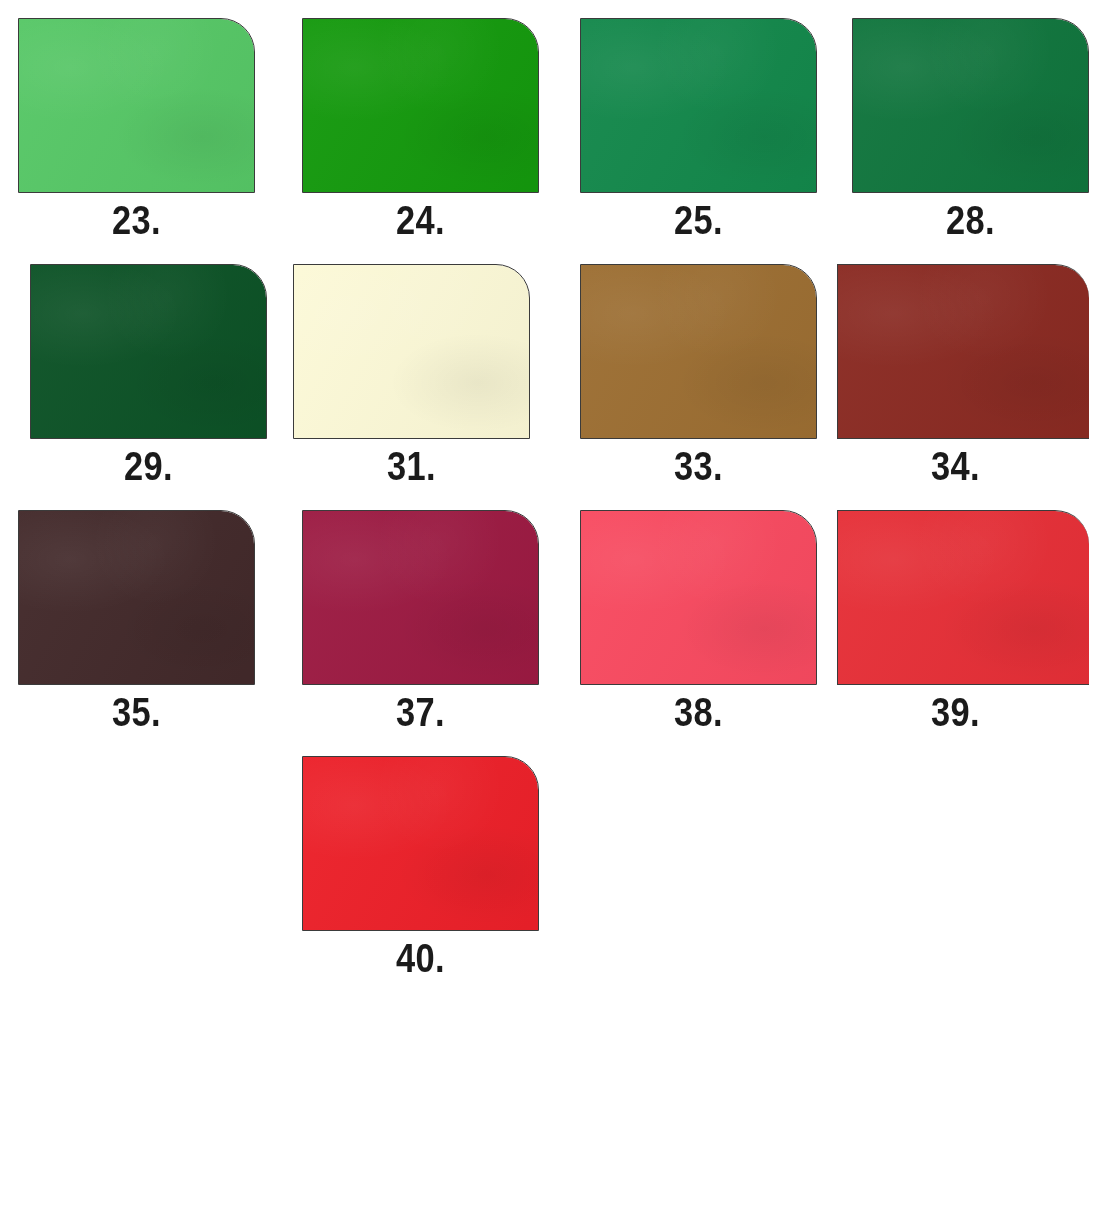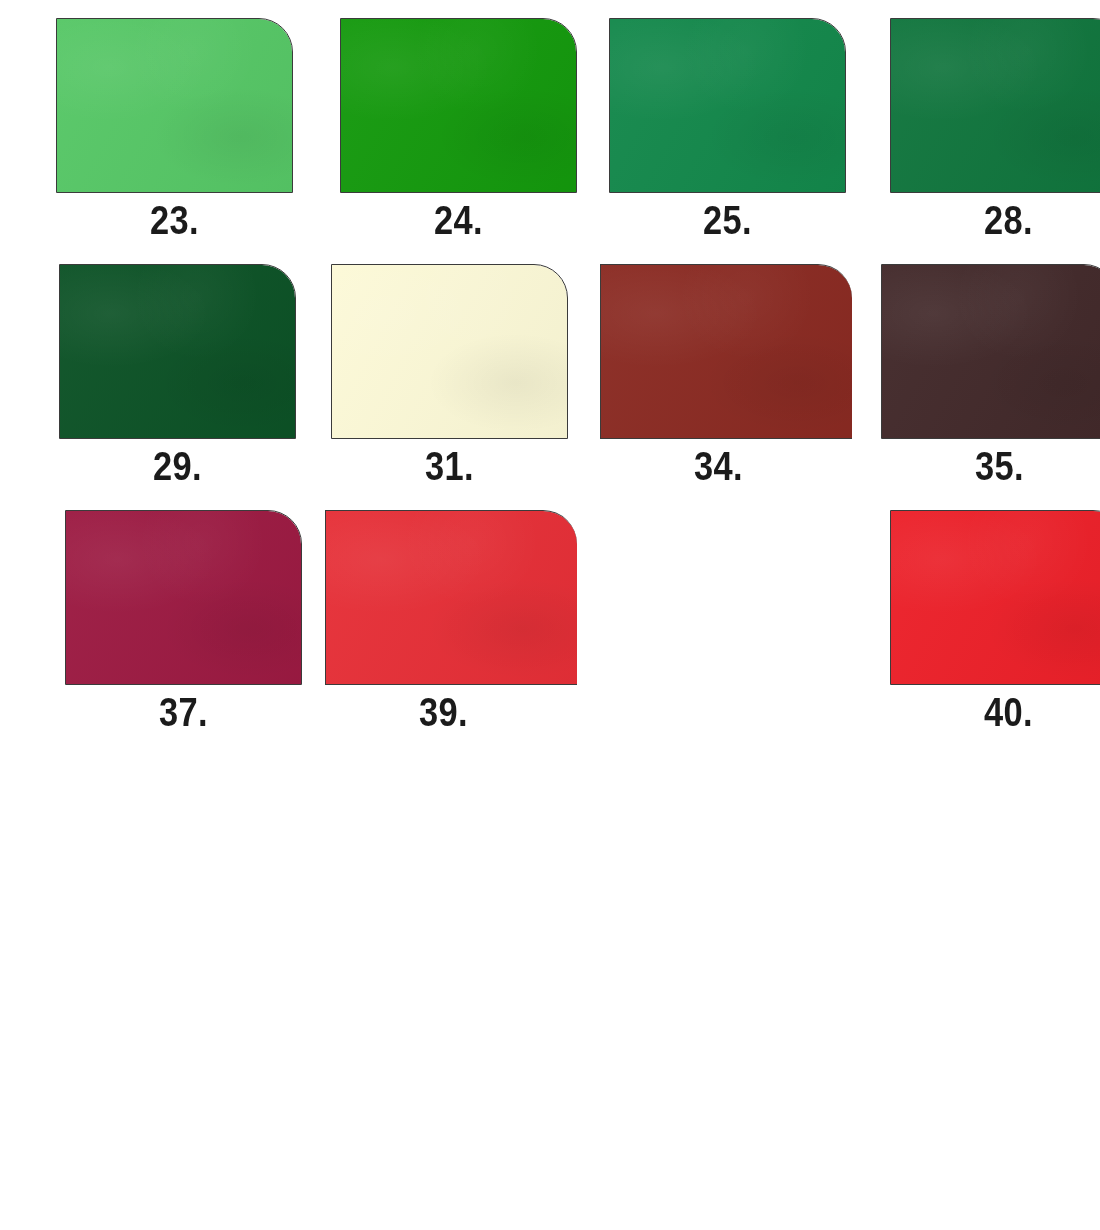--- a/index.html
+++ b/index.html
@@ -33,27 +33,26 @@
   }
 
   .swatch-cell {
     position: relative;
     display: flex;
     flex-direction: column;
     align-items: flex-start;
     justify-content: flex-start;
     padding-top: 18px;
     box-sizing: border-box;
-    margin-left: 38px;
   }
 
   
   .swatch-cell.col-1 { padding-left: 18px; }
   .swatch-cell.col-2 { padding-left: 27px; }
-  .swatch-cell.col-3 { padding-left: 21px; }
+  .swatch-cell.col-3 { padding-left: 21px; align-items: center; }
   .swatch-cell.col-4 { padding-left: 12px; }
 
   .swatch-chip {
     position: relative;
     width: 237px;
     height: 175px;
     border: 1px solid #3b3b3b;
     border-top-right-radius: 34px;
     box-sizing: border-box;
     background-clip: padding-box;
@@ -125,31 +124,39 @@
         <div class="swatch-label">28.</div>
       </div>
       <div class="swatch-cell col-3">
         <div class="swatch-chip" title="#0C5226" style="background-color: rgb(12, 82, 38);"></div>
         <div class="swatch-label">29.</div>
       </div>
       <div class="swatch-cell col-1">
         <div class="swatch-chip" title="#FCF9D7" style="background-color: rgb(252, 249, 215);"></div>
         <div class="swatch-label">31.</div>
       </div>
+      <div class="swatch-cell col-3">
+        <div class="swatch-chip" title="#9C6E32" style="background-color: rgb(156, 110, 50);"></div>
+        <div class="swatch-label">33.</div>
+      </div>
       <div class="swatch-cell col-4 bleed-right">
         <div class="swatch-chip" title="#8A2A22" style="background-color: rgb(138, 42, 34);"></div>
         <div class="swatch-label">34.</div>
       </div>
       <div class="swatch-cell col-1">
         <div class="swatch-chip" title="#42292A" style="background-color: rgb(66, 41, 42);"></div>
         <div class="swatch-label">35.</div>
       </div>
       <div class="swatch-cell col-2">
         <div class="swatch-chip" title="#9C1A42" style="background-color: rgb(156, 26, 66);"></div>
         <div class="swatch-label">37.</div>
+      </div>
+      <div class="swatch-cell col-3">
+        <div class="swatch-chip" title="#F84A60" style="background-color: rgb(248, 74, 96);"></div>
+        <div class="swatch-label">38.</div>
       </div>
       <div class="swatch-cell col-4 bleed-right">
         <div class="swatch-chip" title="#E62F37" style="background-color: rgb(230, 47, 55);"></div>
         <div class="swatch-label">39.</div>
       </div>
       <div class="swatch-cell col-1 is-empty"></div>
       <div class="swatch-cell col-2">
         <div class="swatch-chip" title="#EC2029" style="background-color: rgb(236, 32, 41);"></div>
         <div class="swatch-label">40.</div>
       </div>

